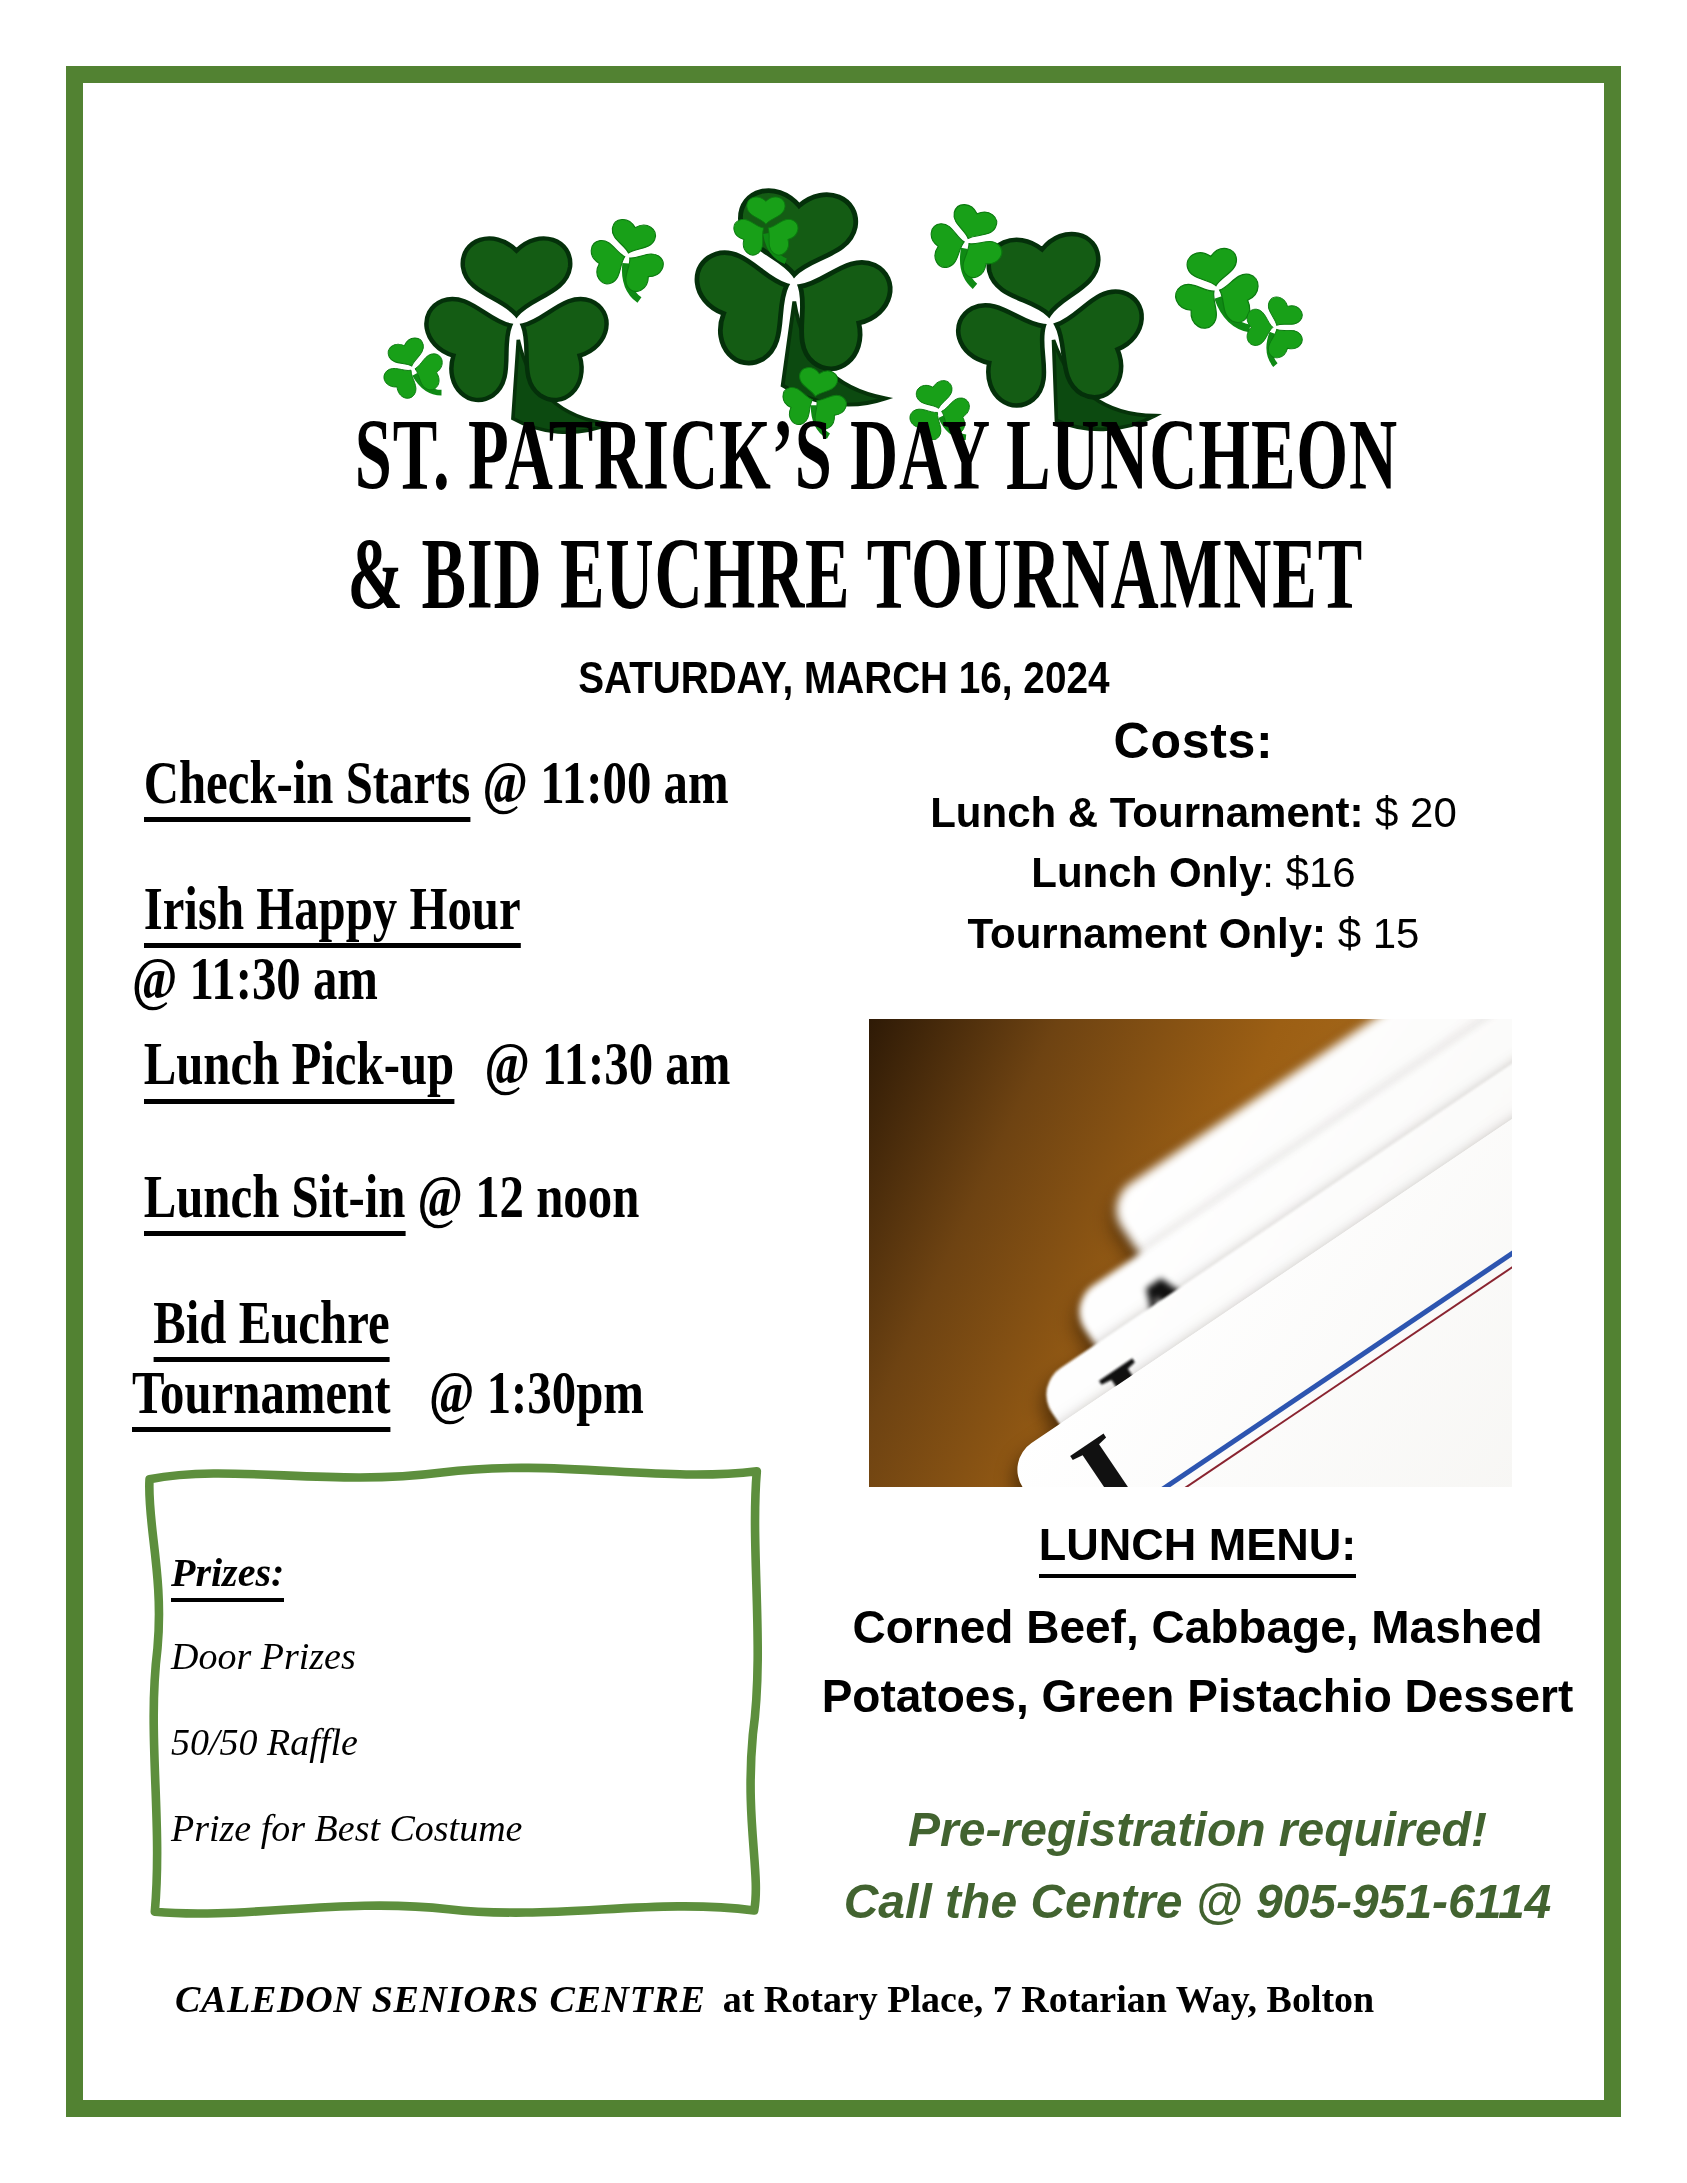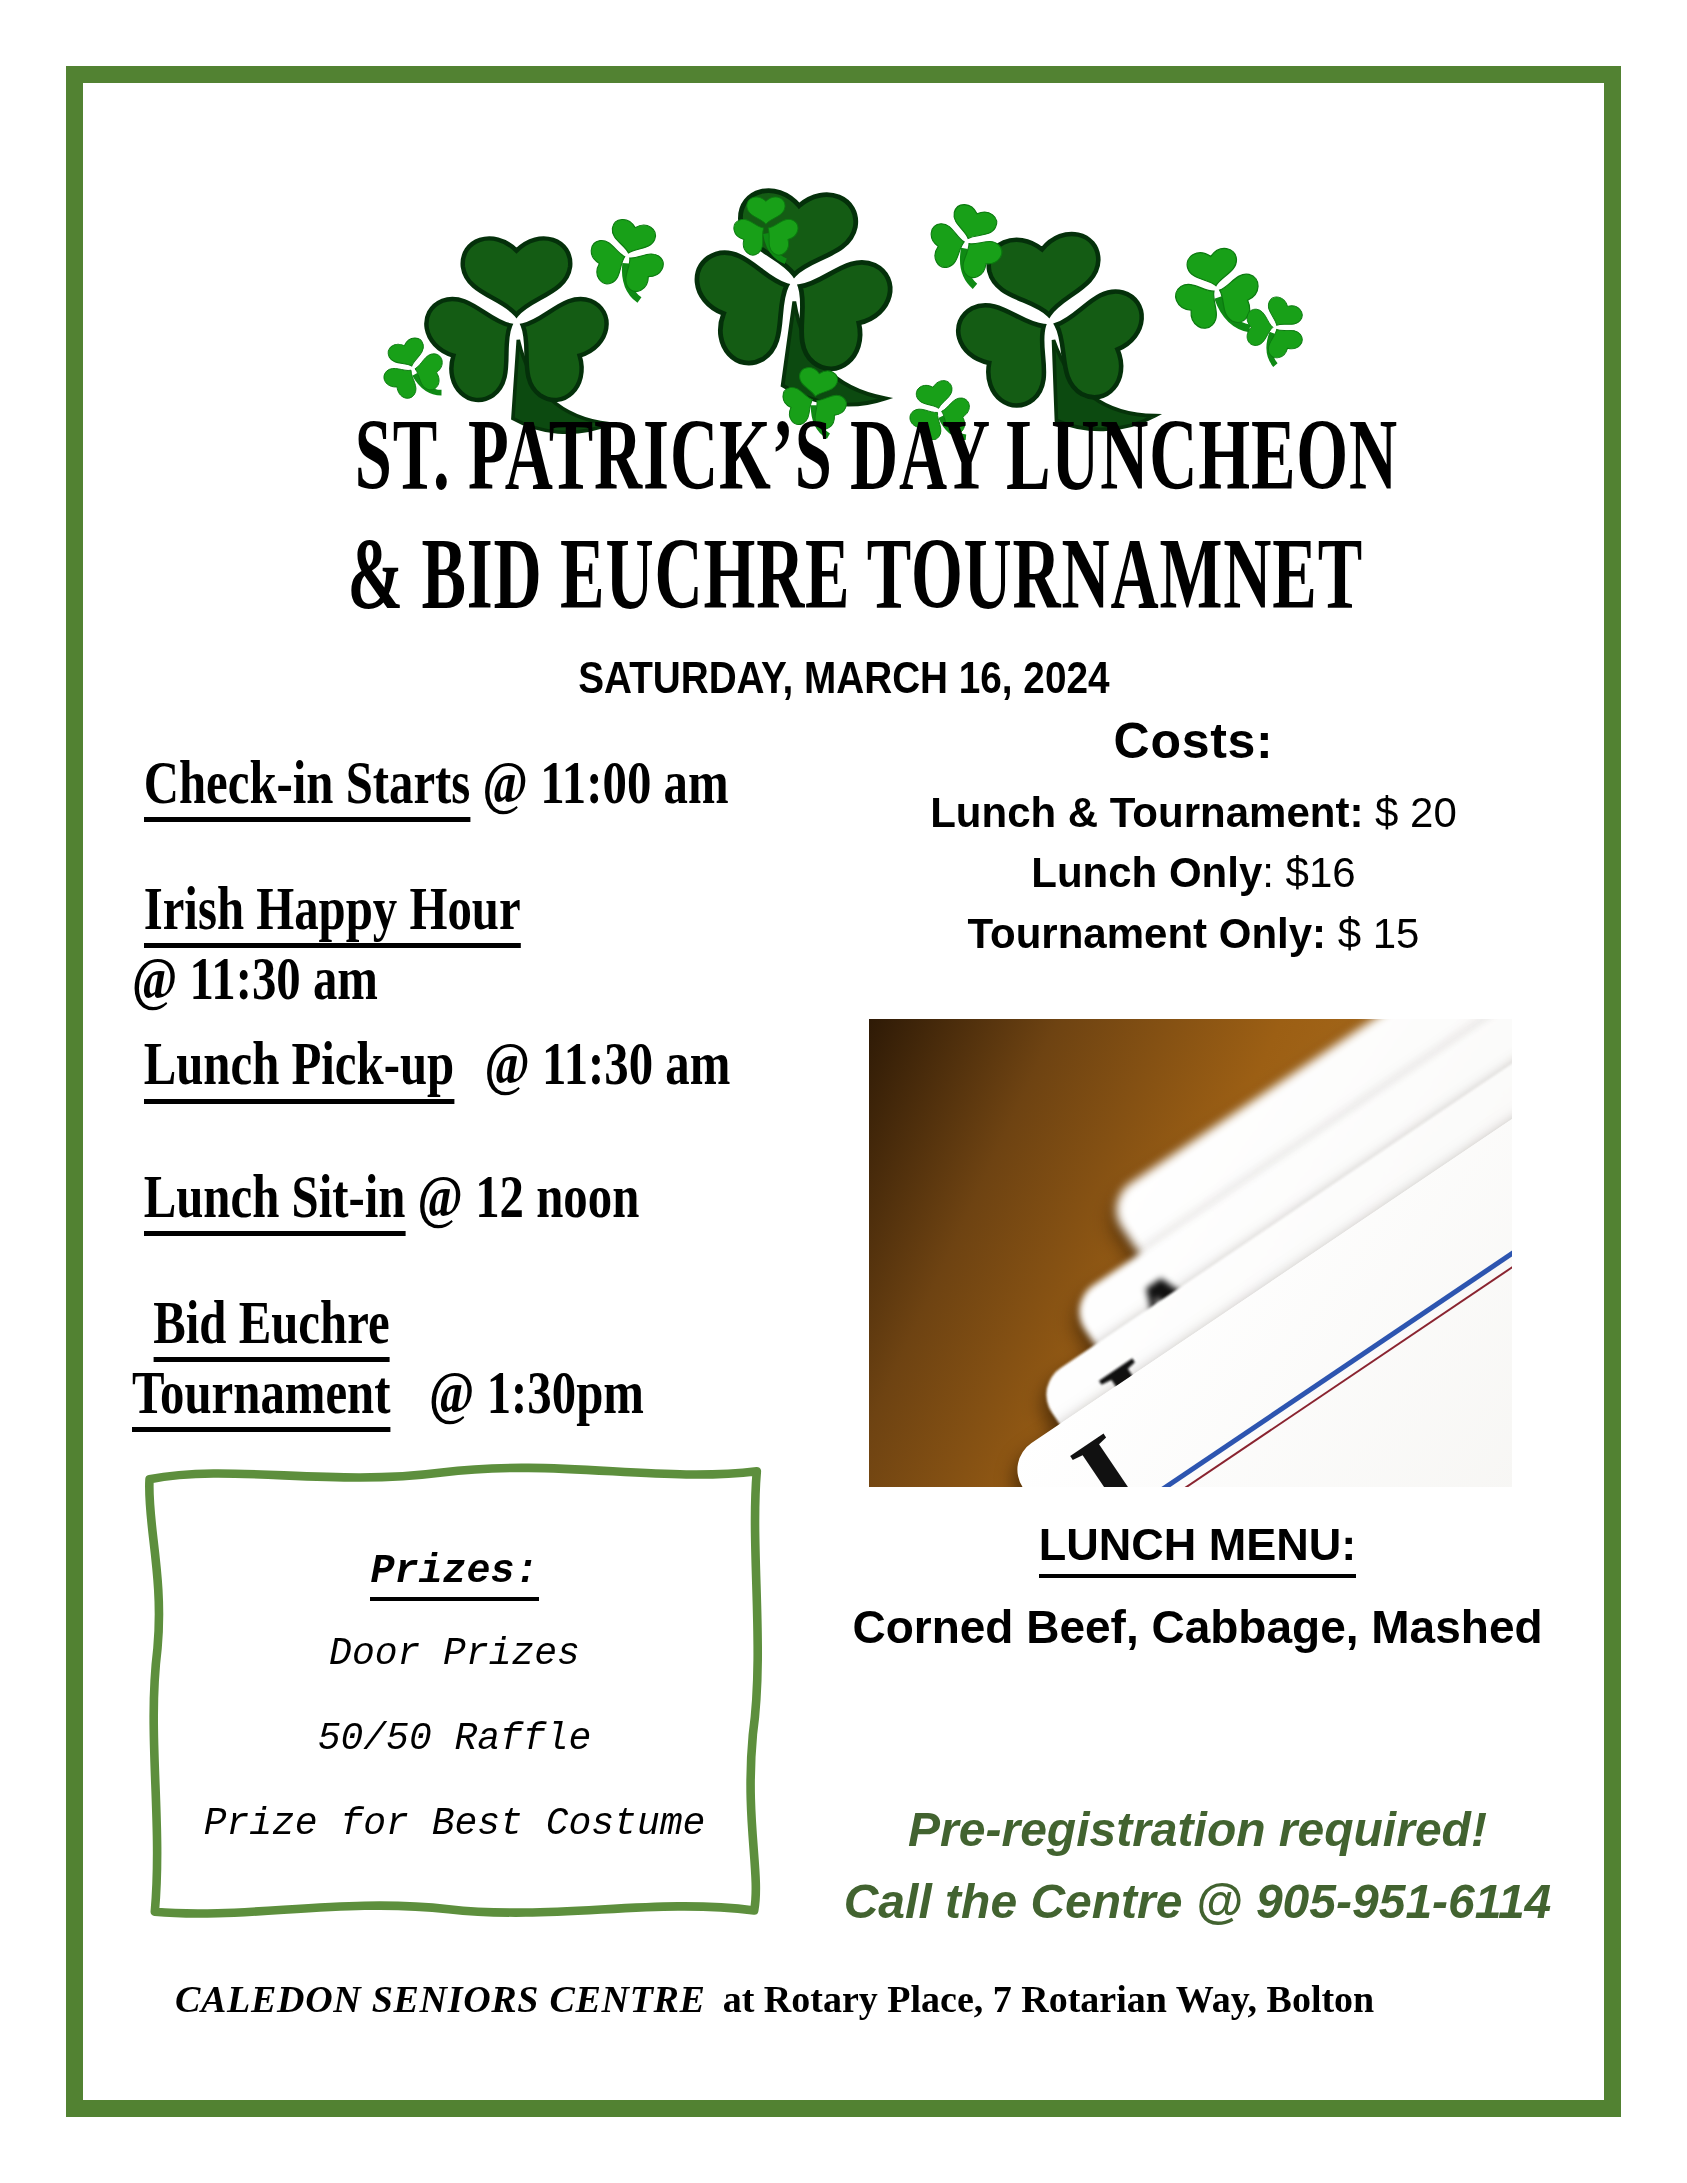--- a/index.html
+++ b/index.html
@@ -71,22 +71,22 @@
   .heart-pip{position:absolute;left:40px;top:86px;font-size:179px;color:#d51414;line-height:1;}
   .diamond-pip{
     position:absolute;left:344px;top:152px;width:238px;height:311px;background:#e21212;
     clip-path:polygon(50% 0,100% 50%,50% 100%,0 50%);
   }
   .big-pip{position:absolute;left:126px;top:265px;font-size:185px;color:#151515;line-height:1;}
   
   .prizes{position:absolute;left:131px;top:1450px;width:647px;height:487px;}
   .prizes-border{position:absolute;left:0;top:0;width:100%;height:100%;}
   .prizes-content{
-    position:absolute;left:40px;top:99px;right:40px;text-align:center;
-    font-family:Liberation Mono, monospace;font-style:italic;color:#000;
+    position:absolute;left:40px;top:99px;right:40px;text-align:left;
+    font-family:Liberation Serif, serif;font-style:italic;color:#000;
   }
   .prizes-heading{font-weight:bold;font-size:40px;margin-bottom:38px;}
   .prizes-heading span{border-bottom:4.6px solid #000;padding-bottom:2.6px;}
   .prize-item{font-size:38px;margin-bottom:42px;}
   
   .menu{
     position:absolute;left:784px;top:1516px;width:827px;text-align:center;
     font-family:"Liberation Sans","DejaVu Sans",sans-serif;font-weight:bold;color:#000;
   }
   .menu-heading{font-size:45px;line-height:1.3;margin-bottom:18.5px;}
@@ -238,20 +238,21 @@
       <div class="prize-item">50/50 Raffle</div>
       <div class="prize-item">Prize for Best Costume</div>
     </div>
   </div>
 
   <div class="menu">
     <div class="menu-heading">
       <span>LUNCH MENU:</span>
     </div>
     <div class="menu-line">Corned Beef, Cabbage, Mashed</div>
+    <div class="menu-line">Potatoes, Green Pistachio Dessert</div>
   </div>
 
   <div class="registration">
     <div class="reg-line">Pre-registration required!</div>
     <div class="reg-line">Call the Centre @ 905-951-6114</div>
   </div>
 
   <div class="footer">
     <span class="venue">CALEDON SENIORS CENTRE</span><span class="addr">at Rotary Place, 7 Rotarian Way, Bolton</span>
   </div>

